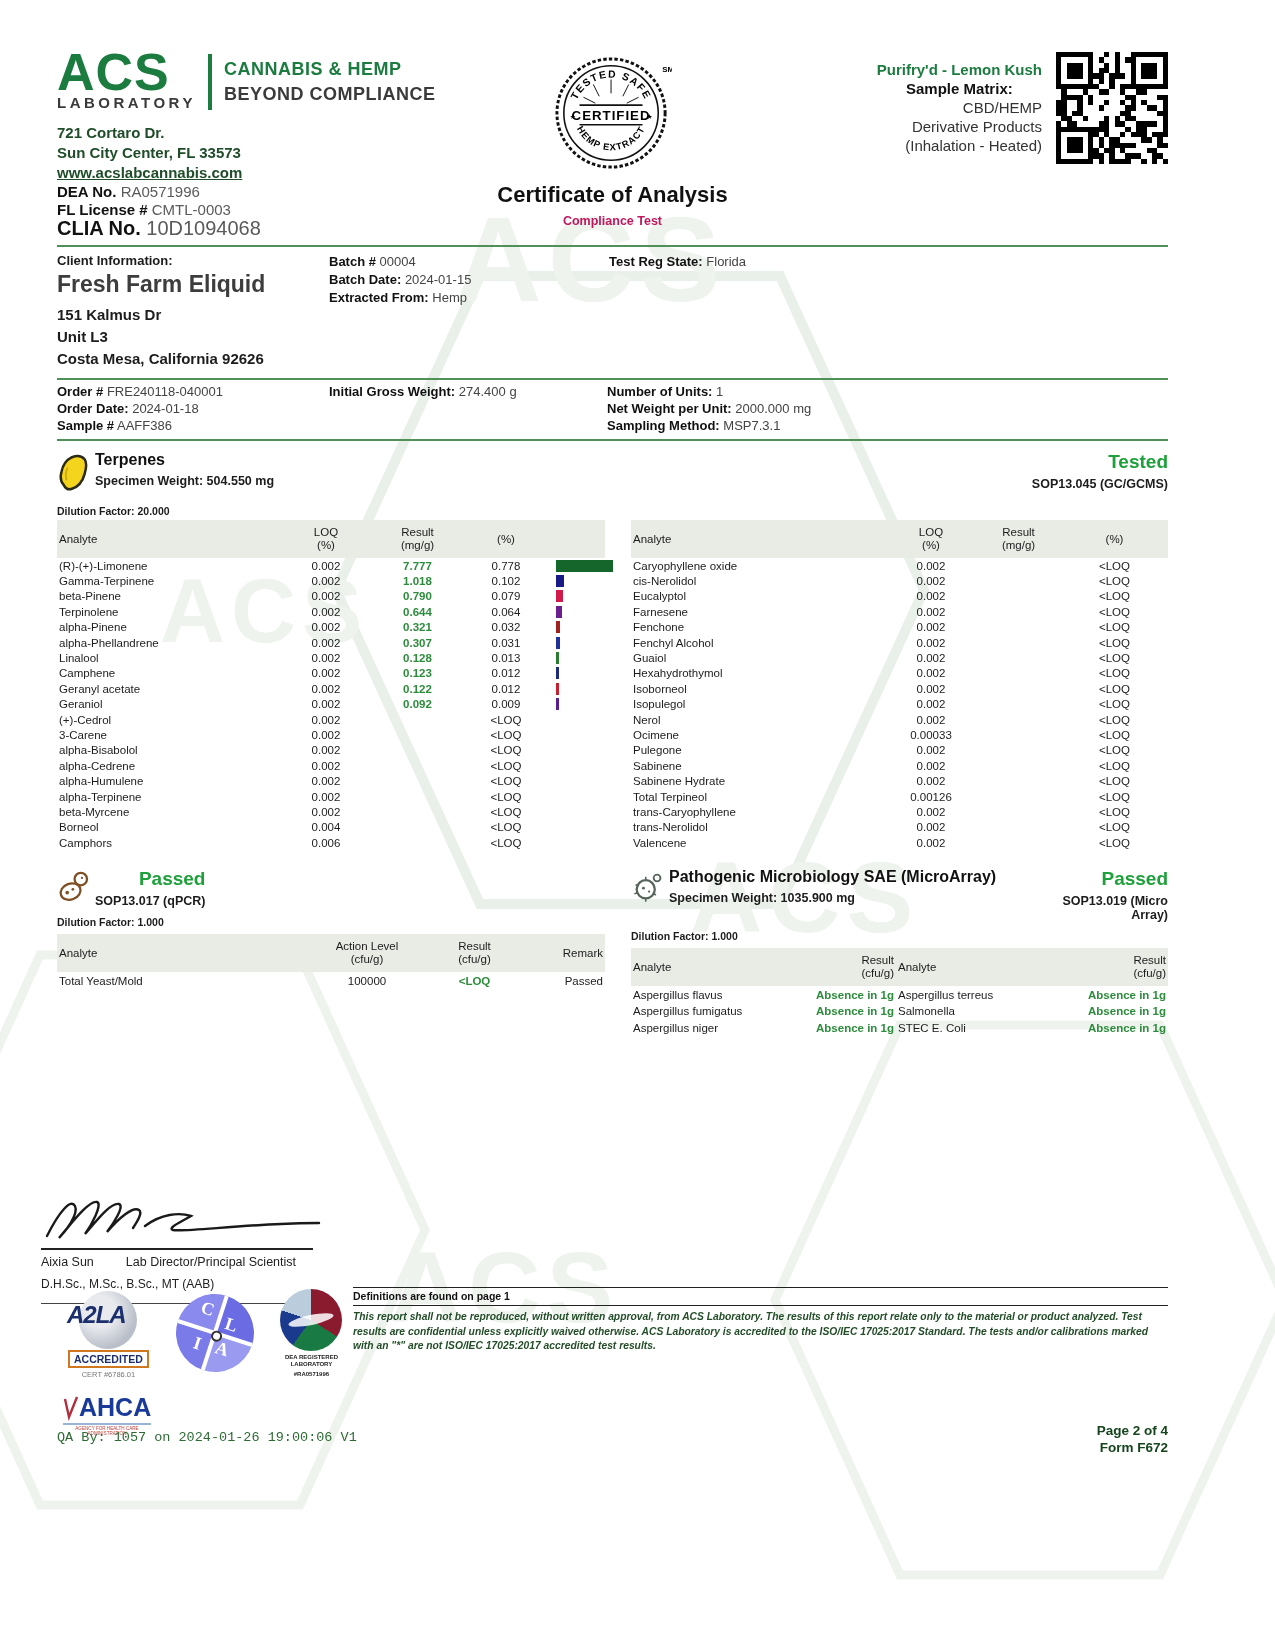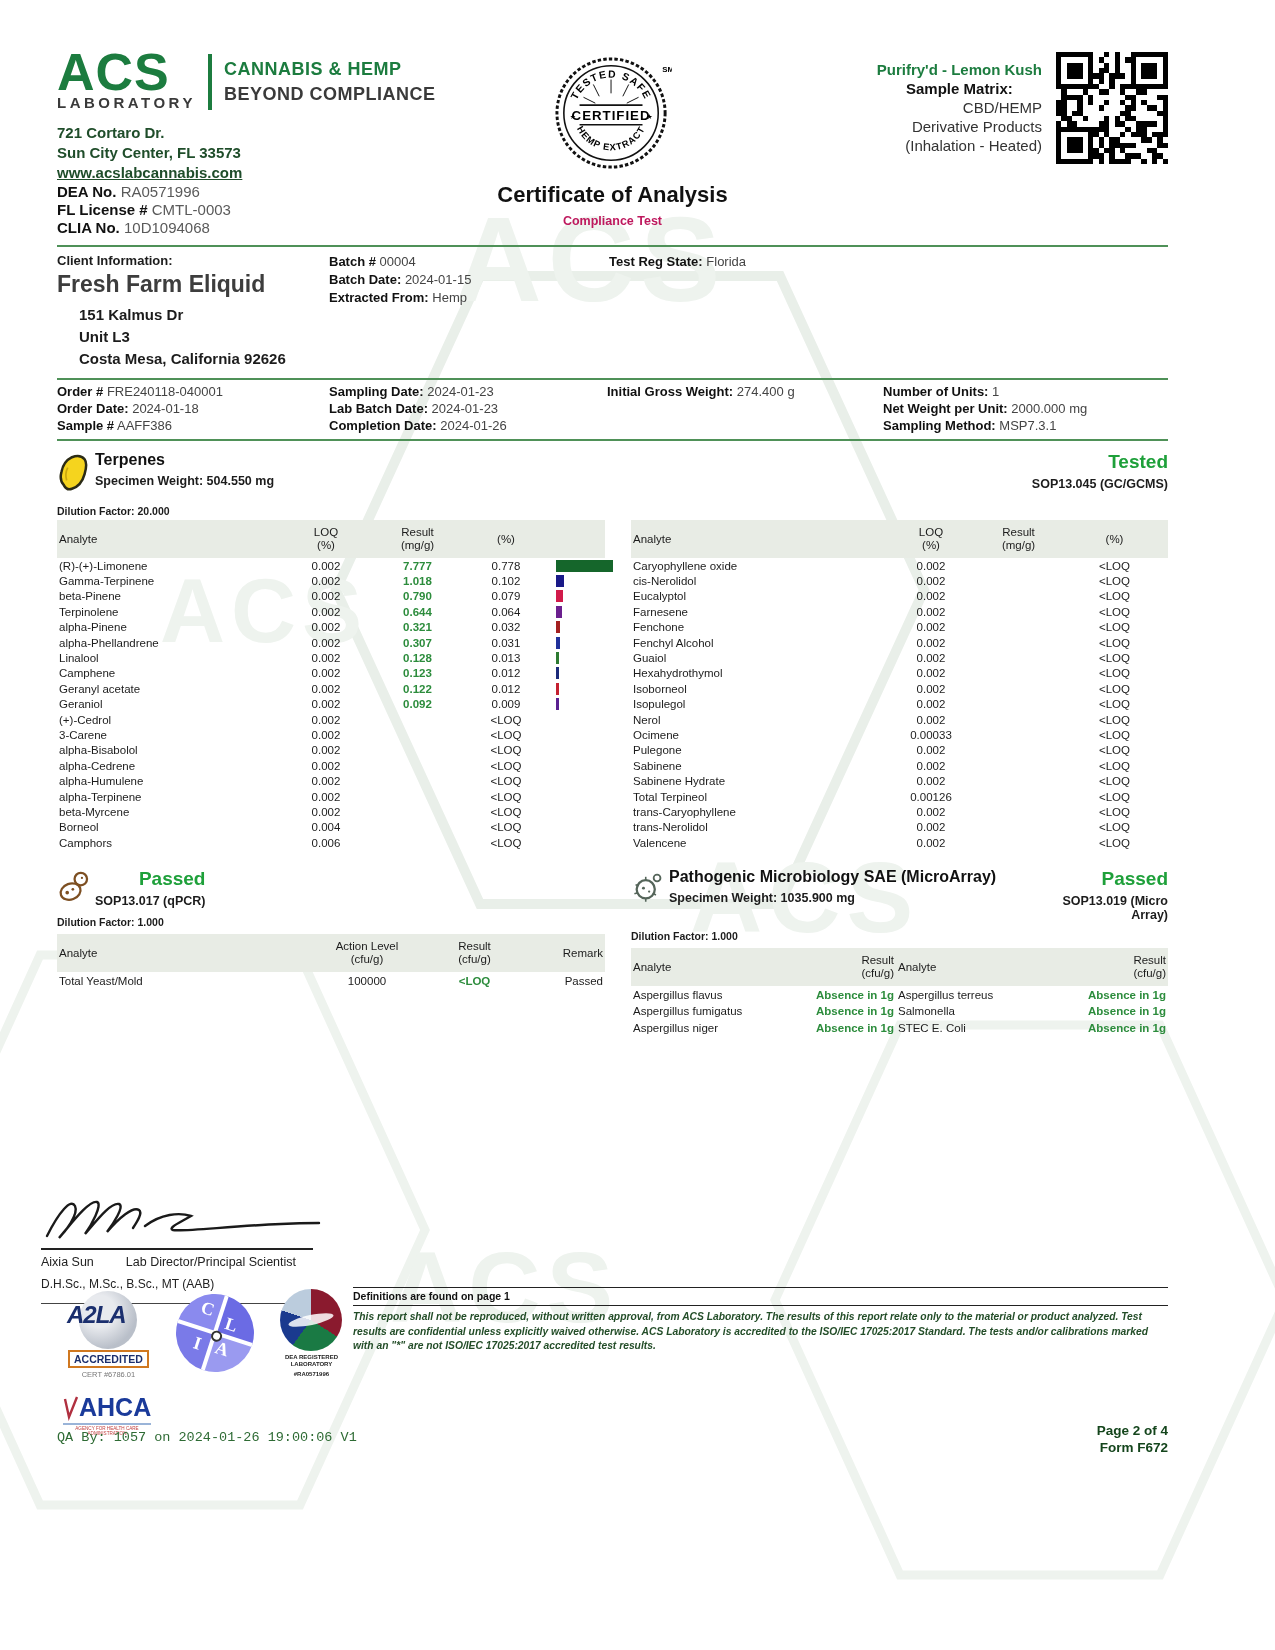--- a/index.html
+++ b/index.html
@@ -31,21 +31,21 @@
   .sample-name{color:#1c7c3f;font-weight:bold;}
   .sample-matrix-label{font-weight:bold;color:#111;text-align:center;}
   .sample-matrix{color:#333;}
   .qr{width:112px;height:112px;flex:0 0 112px;}
   
   .gline{border:none;border-top:2px solid #4f9158;margin:0;}
   
   .client{display:grid;grid-template-columns:272px 280px 1fr;padding:6px 0 8px;}
   .clabel{font-size:13px;font-weight:bold;}
   .cname{font-size:23px;font-weight:bold;color:#3d3d3d;margin:3px 0 6px;}
-  .caddr{font-size:15px;font-weight:bold;line-height:22px;margin-left:22px;}
+  .caddr{font-size:15px;font-weight:bold;line-height:22px;}
   .kv{font-size:13px;line-height:18px;}
   .kv .k{font-weight:bold;color:#111;}
   .kv .v{color:#444;}
   .order{display:grid;grid-template-columns:272px 278px 276px 1fr;padding:3px 0 5px;}
   .order .kv{line-height:17px;}
   
   .sec-head{display:flex;margin-top:10px;}
   .sec-icon{width:38px;flex:0 0 38px;padding-top:2px;}
   .sec-mid{flex:1;}
   .sec-title{font-size:16px;font-weight:bold;color:#111;}
@@ -154,21 +154,21 @@
             <div class="tag1">CANNABIS &amp; HEMP</div>
             <div class="tag2">BEYOND COMPLIANCE</div>
           </div>
         </div>
         <div class="addr">
           <div>721 Cortaro Dr.</div>
           <div>Sun City Center, FL 33573</div>
           <div class="site">www.acslabcannabis.com</div>
           <div class="kv" style="font-size:15px"><span class="k">DEA No.</span> <span class="v">RA0571996</span></div>
           <div class="kv" style="font-size:15px"><span class="k">FL License #</span> <span class="v">CMTL-0003</span></div>
-          <div class="kv" style="font-size:15px"><span class="k">CLIA No.</span> <span class="v">10D1094068</span></div>
+          <div class="kv" style="font-size:20px"><span class="k">CLIA No.</span> <span class="v">10D1094068</span></div>
         </div>
       </div>
 
       <div class="hdr-center">
         <span class="seal">
           <svg width="118" height="118" viewBox="0 0 120 120">
             <circle cx="58" cy="60" r="55" fill="#fff" stroke="#111" stroke-width="3" stroke-dasharray="3.5 2.2"></circle>
             <circle cx="58" cy="60" r="48" fill="#fff" stroke="#111" stroke-width="1.6"></circle>
             <g stroke="#111" stroke-width="1">
               <line x1="58" y1="26" x2="58" y2="40"></line>
@@ -380,25 +380,20 @@
 
     <hr class="gline">
 
     <div class="order">
       <div>
         <div class="kv"><span class="k">Order #</span> <span class="v">FRE240118-040001</span></div>
         <div class="kv"><span class="k">Order Date:</span> <span class="v">2024-01-18</span></div>
         <div class="kv"><span class="k">Sample #</span> <span class="v">AAFF386</span></div>
       </div>
       <div>
-        <div class="kv"><span class="k">Sampling Date:</span> <span class="v">2024-01-23</span></div>
-        <div class="kv"><span class="k">Lab Batch Date:</span> <span class="v">2024-01-23</span></div>
-        <div class="kv"><span class="k">Completion Date:</span> <span class="v">2024-01-26</span></div>
-      </div>
-      <div>
         <div class="kv"><span class="k">Initial Gross Weight:</span> <span class="v">274.400 g</span></div>
       </div>
       <div>
         <div class="kv"><span class="k">Number of Units:</span> <span class="v">1</span></div>
         <div class="kv"><span class="k">Net Weight per Unit:</span> <span class="v">2000.000 mg</span></div>
         <div class="kv"><span class="k">Sampling Method:</span> <span class="v">MSP7.3.1</span></div>
       </div>
     </div>
 
     <hr class="gline">

